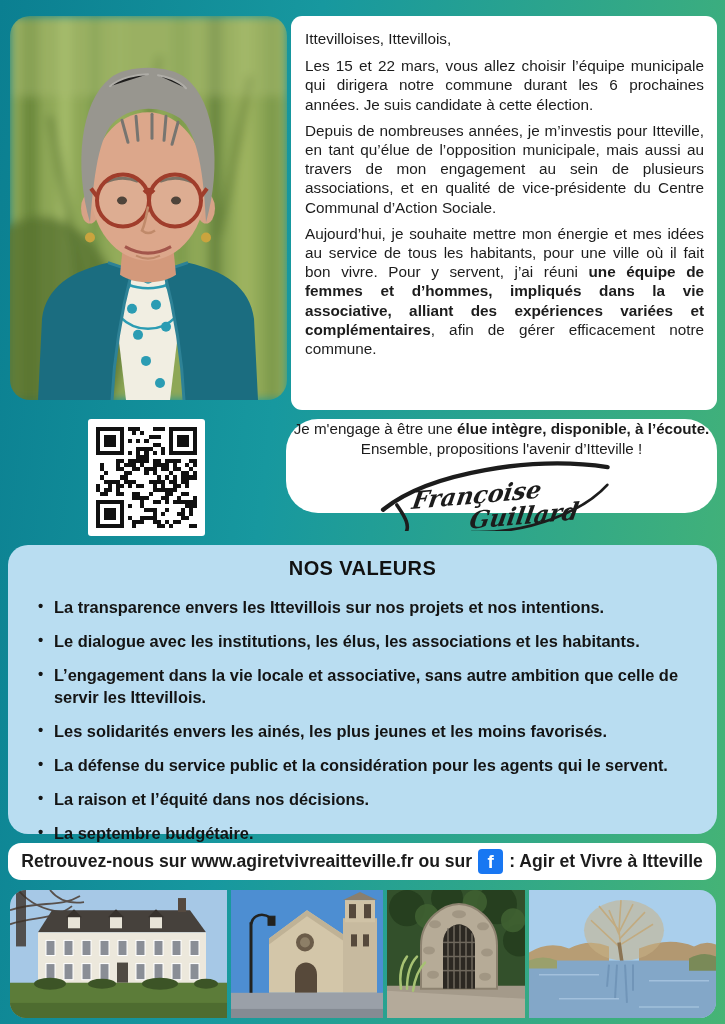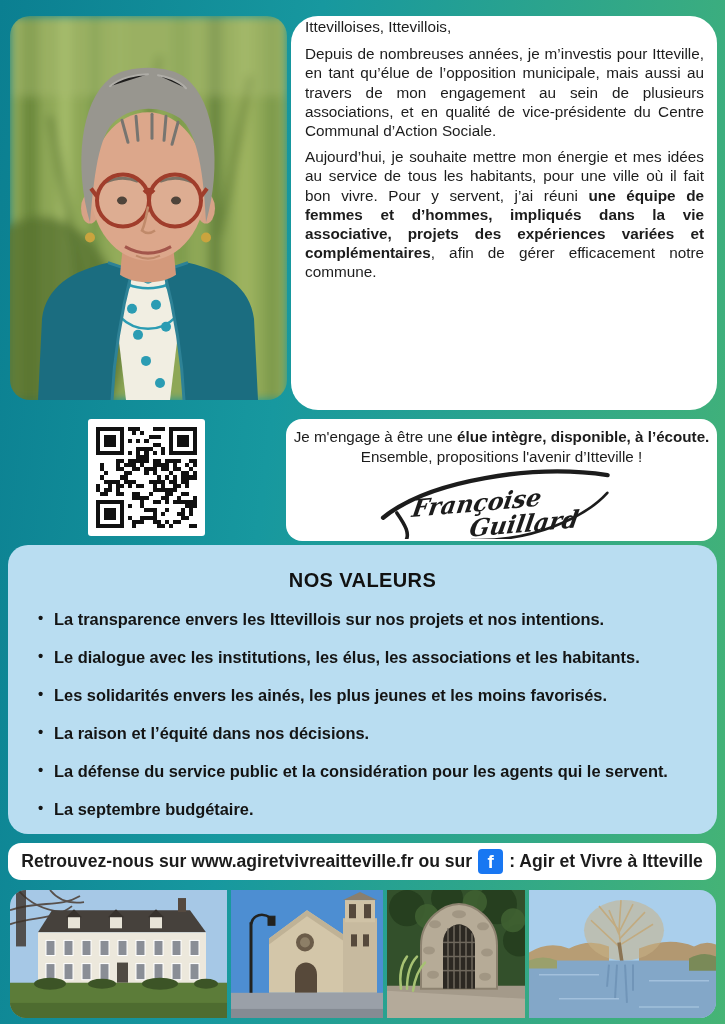--- a/index.html
+++ b/index.html
@@ -7,45 +7,45 @@
     position:relative;width:725px;height:1024px;overflow:hidden;
     background:linear-gradient(97deg,#0b7f91 0%,#17989f 38%,#46b475 100%);
     font-family:"Liberation Sans",sans-serif;color:#1c1c1c;
   }
   
   .portrait{position:absolute;left:10px;top:16px;width:277px;height:384px;border-radius:20px;overflow:hidden;}
   .portrait svg{display:block;width:100%;height:100%;}
   
   .intro-box{
     position:absolute;left:291px;top:16px;width:426px;height:394px;background:#ffffff;
-    border-radius:27px;box-sizing:border-box;padding:1px 13px 0 14px;
+    border-radius:11px;box-sizing:border-box;padding:13px 13px 0 14px;
     font-size:15.3px;line-height:19.2px;
   }
   .intro-box p{margin:0 0 7px 0;text-align:justify;}
   .intro-box p.greeting{text-align:left;margin-bottom:8px;}
   .intro-box p.no-gap{margin-bottom:0;}
   
   .qr-wrap{position:absolute;left:88px;top:419px;width:117px;height:117px;background:#ffffff;border-radius:3px;box-sizing:border-box;padding:8px;}
   .qr-wrap svg{display:block;width:100%;height:100%;shape-rendering:crispEdges;}
   
   .pledge-box{
-    position:absolute;left:286px;top:419px;width:431px;height:122px;background:#ffffff;
-    border-radius:16px;box-sizing:border-box;padding-top:8px;text-align:center;font-size:15.2px;line-height:20px;
+    position:absolute;left:286px;top:419px;width:431px;height:94px;background:#ffffff;
+    border-radius:32px;box-sizing:border-box;text-align:center;font-size:15.2px;line-height:20px;
   }
   .pledge-box .sig{display:block;margin:-2px auto 0 auto;width:270px;height:74px;}
   
   .valeurs-box{
     position:absolute;left:8px;top:545px;width:709px;height:289px;background:#b9ddf1;
     border-radius:20px;box-sizing:border-box;padding:12px 22px 0 22px;
   }
-  .valeurs-box h2{margin:12px 0 16px 0;text-align:center;font-size:20px;letter-spacing:.4px;color:#111;}
+  .valeurs-box h2{margin:0 0 16px 0;text-align:center;font-size:20px;letter-spacing:.4px;color:#111;}
   .valeurs-box ul{list-style:none;margin:0;padding:0 0 0 4px;}
   .valeurs-box li{
     position:relative;padding-left:20px;font-weight:bold;font-size:16.4px;line-height:22px;
-    margin-bottom:12px;color:#141414;margin-top:16px;
+    margin-bottom:12px;color:#141414;
   }
   .valeurs-box li::before{content:"•";position:absolute;left:4px;top:-1px;font-size:15px;}
   
   .footer-bar{
     position:absolute;left:8px;top:843px;width:708px;height:37px;background:#ffffff;border-radius:13px;
     display:flex;align-items:center;justify-content:center;gap:6px;font-weight:bold;font-size:17.6px;white-space:nowrap;
   }
   .fb-icon{width:25px;height:25px;border-radius:4px;background:#1877f2;color:#fff;display:flex;align-items:center;justify-content:center;font-size:19px;font-weight:bold;line-height:1;}
   
   .photo-strip{position:absolute;left:10px;top:890px;height:128px;display:flex;gap:4px;}
@@ -142,22 +142,23 @@
       </g>
 
       <path d="M138,190 C136,202 134,210 132,214 Q138,219 145,214" stroke="#c08a6a" stroke-width="2.5" fill="none"></path>
       <path d="M115,230 Q138,243 161,230" stroke="#a3564b" stroke-width="3" fill="none"></path>
       <path d="M126,239 Q138,245 150,239" stroke="#c08a6a" stroke-width="2" fill="none"></path>
     </svg>
   </div>
 
   <div class="intro-box">
     <p class="greeting">Ittevilloises, Ittevillois,</p>
+    <p>Les 15 et 22 mars, vous allez choisir l’équipe municipale qui dirigera notre commune durant les 6 prochaines années. Je suis candidate à cette élection.</p>
     <p>Depuis de nombreuses années, je m’investis pour Itteville, en tant qu’élue de l’opposition municipale, mais aussi au travers de mon engagement au sein de plusieurs associations, et en qualité de vice-présidente du Centre Communal d’Action Sociale.</p>
-    <p class="no-gap"><span>Aujourd’hui, je souhaite mettre mon énergie et mes idées au service de tous les habitants, pour une ville où il fait bon vivre. Pour y servent, j’ai réuni </span><b>une équipe de femmes et d’hommes, impliqués dans la vie associative, projets des expériences variées et complémentaires</b><span>, afin de gérer efficacement notre commune.</span></p>
+    <p class="no-gap"><span>Aujourd’hui, je souhaite mettre mon énergie et mes idées au service de tous les habitants, pour une ville où il fait bon vivre. Pour y servent, j’ai réuni </span><b>une équipe de femmes et d’hommes, impliqués dans la vie associative, alliant des expériences variées et complémentaires</b><span>, afin de gérer efficacement notre commune.</span></p>
   </div>
 
   <div class="qr-wrap">
     <svg id="qr" viewBox="0 0 25 25">
         <path d="M0 0h1v1h-1zM1 0h1v1h-1zM2 0h1v1h-1zM3 0h1v1h-1zM4 0h1v1h-1zM5 0h1v1h-1zM6 0h1v1h-1zM8 0h1v1h-1zM9 0h1v1h-1zM10 0h1v1h-1zM14 0h1v1h-1zM15 0h1v1h-1zM16 0h1v1h-1zM18 0h1v1h-1zM19 0h1v1h-1zM20 0h1v1h-1zM21 0h1v1h-1zM22 0h1v1h-1zM23 0h1v1h-1zM24 0h1v1h-1zM0 1h1v1h-1zM6 1h1v1h-1zM9 1h1v1h-1zM11 1h1v1h-1zM18 1h1v1h-1zM24 1h1v1h-1zM0 2h1v1h-1zM2 2h1v1h-1zM3 2h1v1h-1zM4 2h1v1h-1zM6 2h1v1h-1zM13 2h1v1h-1zM14 2h1v1h-1zM15 2h1v1h-1zM18 2h1v1h-1zM20 2h1v1h-1zM21 2h1v1h-1zM22 2h1v1h-1zM24 2h1v1h-1zM0 3h1v1h-1zM2 3h1v1h-1zM3 3h1v1h-1zM4 3h1v1h-1zM6 3h1v1h-1zM8 3h1v1h-1zM10 3h1v1h-1zM12 3h1v1h-1zM18 3h1v1h-1zM20 3h1v1h-1zM21 3h1v1h-1zM22 3h1v1h-1zM24 3h1v1h-1zM0 4h1v1h-1zM2 4h1v1h-1zM3 4h1v1h-1zM4 4h1v1h-1zM6 4h1v1h-1zM14 4h1v1h-1zM15 4h1v1h-1zM18 4h1v1h-1zM20 4h1v1h-1zM21 4h1v1h-1zM22 4h1v1h-1zM24 4h1v1h-1zM0 5h1v1h-1zM6 5h1v1h-1zM10 5h1v1h-1zM11 5h1v1h-1zM12 5h1v1h-1zM13 5h1v1h-1zM16 5h1v1h-1zM18 5h1v1h-1zM24 5h1v1h-1zM0 6h1v1h-1zM1 6h1v1h-1zM2 6h1v1h-1zM3 6h1v1h-1zM4 6h1v1h-1zM5 6h1v1h-1zM6 6h1v1h-1zM8 6h1v1h-1zM10 6h1v1h-1zM12 6h1v1h-1zM14 6h1v1h-1zM16 6h1v1h-1zM18 6h1v1h-1zM19 6h1v1h-1zM20 6h1v1h-1zM21 6h1v1h-1zM22 6h1v1h-1zM23 6h1v1h-1zM24 6h1v1h-1zM10 7h1v1h-1zM11 7h1v1h-1zM12 7h1v1h-1zM5 8h1v1h-1zM6 8h1v1h-1zM8 8h1v1h-1zM9 8h1v1h-1zM10 8h1v1h-1zM11 8h1v1h-1zM12 8h1v1h-1zM14 8h1v1h-1zM15 8h1v1h-1zM17 8h1v1h-1zM18 8h1v1h-1zM19 8h1v1h-1zM20 8h1v1h-1zM23 8h1v1h-1zM24 8h1v1h-1zM1 9h1v1h-1zM5 9h1v1h-1zM7 9h1v1h-1zM8 9h1v1h-1zM9 9h1v1h-1zM11 9h1v1h-1zM14 9h1v1h-1zM15 9h1v1h-1zM16 9h1v1h-1zM17 9h1v1h-1zM19 9h1v1h-1zM22 9h1v1h-1zM24 9h1v1h-1zM1 10h1v1h-1zM5 10h1v1h-1zM6 10h1v1h-1zM9 10h1v1h-1zM10 10h1v1h-1zM12 10h1v1h-1zM13 10h1v1h-1zM14 10h1v1h-1zM16 10h1v1h-1zM17 10h1v1h-1zM19 10h1v1h-1zM20 10h1v1h-1zM23 10h1v1h-1zM2 11h1v1h-1zM7 11h1v1h-1zM8 11h1v1h-1zM12 11h1v1h-1zM14 11h1v1h-1zM18 11h1v1h-1zM21 11h1v1h-1zM22 11h1v1h-1zM24 11h1v1h-1zM1 12h1v1h-1zM6 12h1v1h-1zM7 12h1v1h-1zM15 12h1v1h-1zM17 12h1v1h-1zM19 12h1v1h-1zM21 12h1v1h-1zM22 12h1v1h-1zM23 12h1v1h-1zM24 12h1v1h-1zM2 13h1v1h-1zM3 13h1v1h-1zM4 13h1v1h-1zM5 13h1v1h-1zM7 13h1v1h-1zM8 13h1v1h-1zM9 13h1v1h-1zM13 13h1v1h-1zM14 13h1v1h-1zM15 13h1v1h-1zM16 13h1v1h-1zM18 13h1v1h-1zM19 13h1v1h-1zM21 13h1v1h-1zM22 13h1v1h-1zM0 14h1v1h-1zM3 14h1v1h-1zM5 14h1v1h-1zM6 14h1v1h-1zM8 14h1v1h-1zM10 14h1v1h-1zM11 14h1v1h-1zM14 14h1v1h-1zM16 14h1v1h-1zM19 14h1v1h-1zM20 14h1v1h-1zM22 14h1v1h-1zM0 15h1v1h-1zM2 15h1v1h-1zM3 15h1v1h-1zM5 15h1v1h-1zM14 15h1v1h-1zM15 15h1v1h-1zM16 15h1v1h-1zM17 15h1v1h-1zM18 15h1v1h-1zM19 15h1v1h-1zM1 16h1v1h-1zM2 16h1v1h-1zM5 16h1v1h-1zM6 16h1v1h-1zM9 16h1v1h-1zM10 16h1v1h-1zM13 16h1v1h-1zM17 16h1v1h-1zM18 16h1v1h-1zM21 16h1v1h-1zM22 16h1v1h-1zM9 17h1v1h-1zM10 17h1v1h-1zM11 17h1v1h-1zM12 17h1v1h-1zM16 17h1v1h-1zM17 17h1v1h-1zM20 17h1v1h-1zM24 17h1v1h-1zM0 18h1v1h-1zM1 18h1v1h-1zM2 18h1v1h-1zM3 18h1v1h-1zM4 18h1v1h-1zM5 18h1v1h-1zM6 18h1v1h-1zM11 18h1v1h-1zM14 18h1v1h-1zM15 18h1v1h-1zM17 18h1v1h-1zM19 18h1v1h-1zM20 18h1v1h-1zM21 18h1v1h-1zM22 18h1v1h-1zM23 18h1v1h-1zM24 18h1v1h-1zM0 19h1v1h-1zM6 19h1v1h-1zM8 19h1v1h-1zM11 19h1v1h-1zM22 19h1v1h-1zM23 19h1v1h-1zM24 19h1v1h-1zM0 20h1v1h-1zM2 20h1v1h-1zM3 20h1v1h-1zM4 20h1v1h-1zM6 20h1v1h-1zM12 20h1v1h-1zM13 20h1v1h-1zM14 20h1v1h-1zM17 20h1v1h-1zM21 20h1v1h-1zM23 20h1v1h-1zM0 21h1v1h-1zM2 21h1v1h-1zM3 21h1v1h-1zM4 21h1v1h-1zM6 21h1v1h-1zM14 21h1v1h-1zM16 21h1v1h-1zM20 21h1v1h-1zM21 21h1v1h-1zM23 21h1v1h-1zM0 22h1v1h-1zM2 22h1v1h-1zM3 22h1v1h-1zM4 22h1v1h-1zM6 22h1v1h-1zM8 22h1v1h-1zM11 22h1v1h-1zM12 22h1v1h-1zM13 22h1v1h-1zM14 22h1v1h-1zM21 22h1v1h-1zM22 22h1v1h-1zM0 23h1v1h-1zM6 23h1v1h-1zM9 23h1v1h-1zM10 23h1v1h-1zM11 23h1v1h-1zM14 23h1v1h-1zM15 23h1v1h-1zM17 23h1v1h-1zM19 23h1v1h-1zM20 23h1v1h-1zM0 24h1v1h-1zM1 24h1v1h-1zM2 24h1v1h-1zM3 24h1v1h-1zM4 24h1v1h-1zM5 24h1v1h-1zM6 24h1v1h-1zM9 24h1v1h-1zM15 24h1v1h-1zM16 24h1v1h-1zM18 24h1v1h-1zM23 24h1v1h-1zM24 24h1v1h-1z" fill="#111"></path>
       </svg>
   </div>
 
   <div class="pledge-box">
     <div><span>Je m'engage à être une </span><b>élue intègre, disponible, à l’écoute.</b></div>
@@ -176,26 +177,27 @@
   </div>
 
   <div class="valeurs-box">
     <h2>NOS VALEURS</h2>
     <ul>
 
         <li><span>La transparence envers les Ittevillois sur nos projets et nos intentions.</span></li>
 
         <li><span>Le dialogue avec les institutions, les élus, les associations et les habitants.</span></li>
 
+        <li><span>L’engagement dans la vie locale et associative, sans autre ambition que celle de servir les Ittevillois.</span></li>
 
         <li><span>Les solidarités envers les ainés, les plus jeunes et les moins favorisés.</span></li>
 
+        <li><span>La défense du service public et la considération pour les agents qui le servent.</span></li>
+
         <li><span>La raison et l’équité dans nos décisions.</span></li>
-
-        <li><span>La défense du service public et la considération pour les agents qui le servent.</span></li>
 
         <li><span>La septembre budgétaire.</span></li>
       </ul>
   </div>
 
   <div class="footer-bar">
     <span>Retrouvez-nous sur www.agiretvivreaitteville.fr ou sur</span>
     <span class="fb-icon">f</span>
     <span>: Agir et Vivre à Itteville</span>
   </div>

